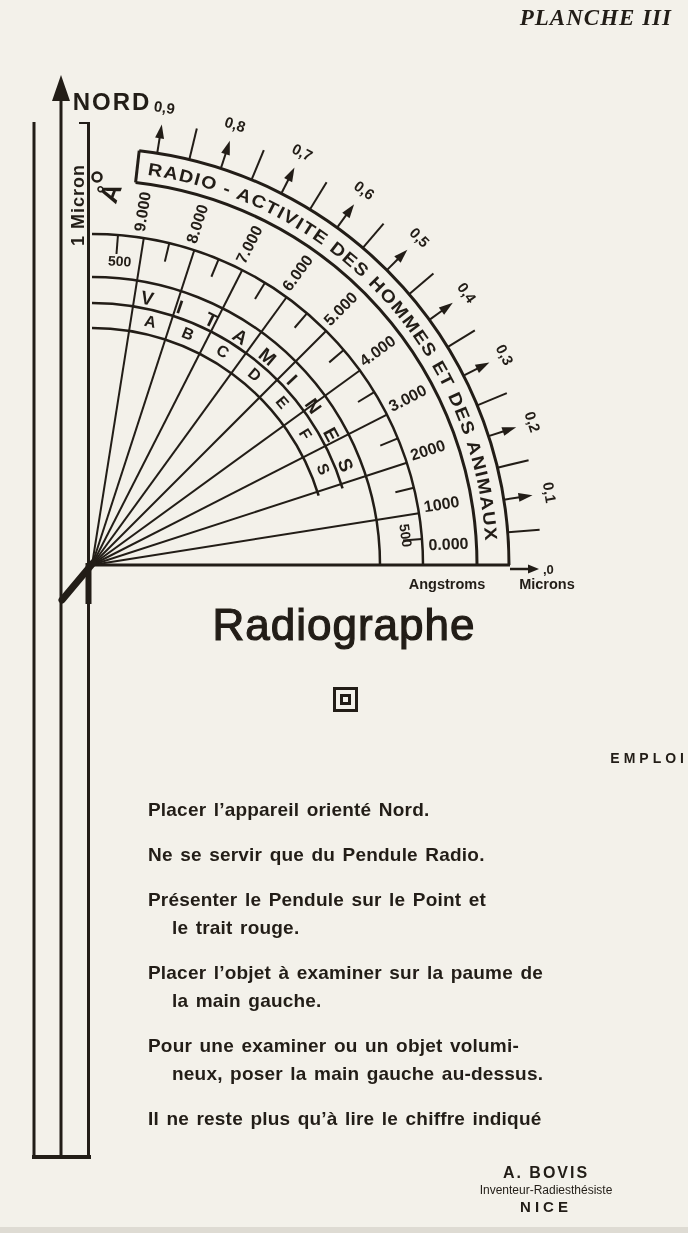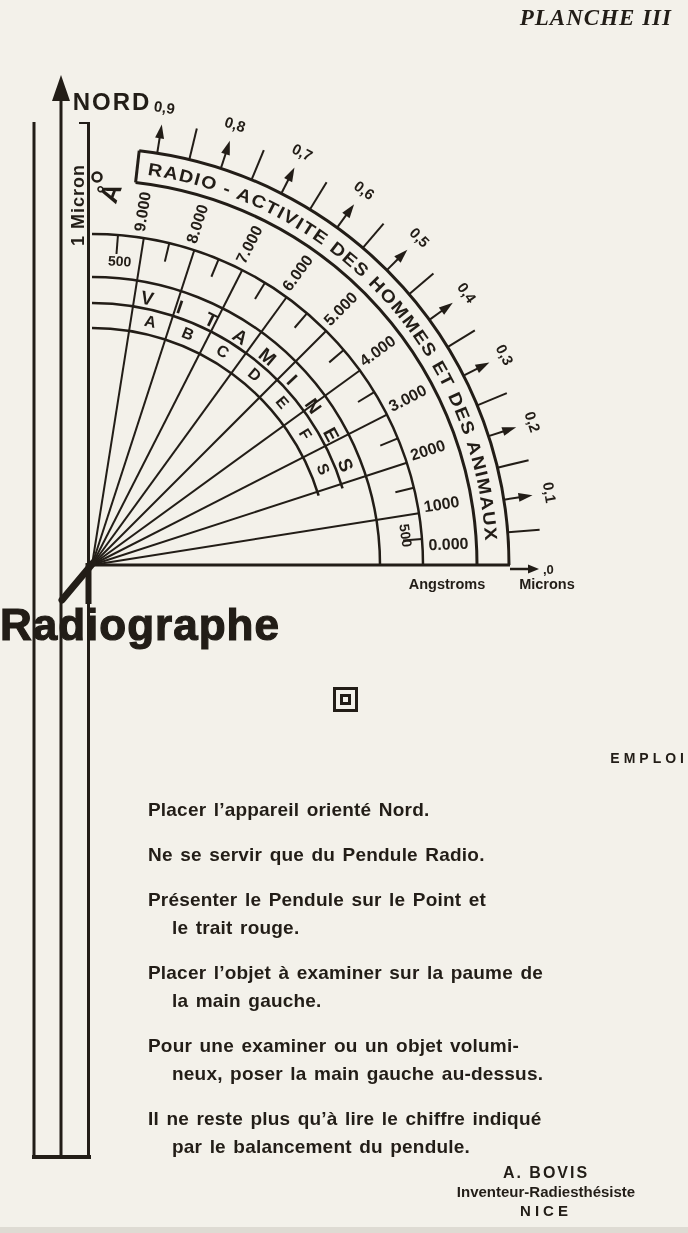--- a/index.html
+++ b/index.html
@@ -2,33 +2,33 @@
 <html><head>
 <meta charset="utf-8">
 <style>
   html,body{margin:0;padding:0;}
   body{background:#dedbd3;font-family:"Liberation Sans",sans-serif;}
   .page{position:relative;width:688px;height:1227px;background:#f3f1ea;overflow:hidden;color:#221d17;}
   .plate{position:absolute;top:5px;right:16px;font-family:"Liberation Serif",serif;
          font-style:italic;font-weight:700;font-size:23px;letter-spacing:1px;}
   svg{position:absolute;left:0;top:0;}
   svg text{font-family:"Liberation Sans",sans-serif;font-weight:700;}
-  .title{position:absolute;left:0;top:600px;width:688px;text-align:left;margin:0;
-         font-size:44px;font-weight:700;letter-spacing:1px;
+  .title{position:absolute;left:0;top:600px;width:688px;text-align:center;margin:0;
+         font-size:44px;font-weight:400;letter-spacing:1px;
          -webkit-text-stroke:1.2px #221d17;}
   .sq-icon{position:absolute;left:333px;top:687px;width:19px;height:19px;border:3px solid #221d17;}
   .sq-icon .inner{position:absolute;left:4px;top:4px;width:5px;height:5px;border:3px solid #221d17;}
   .emploi{position:absolute;left:0;top:750px;width:688px;text-align:right;margin:0;
           font-size:14px;font-weight:700;letter-spacing:4px;}
   .paras{position:absolute;left:148px;top:796px;width:400px;font-size:19px;font-weight:700;}
   .paras p{margin:0 0 17px 0;line-height:28px;letter-spacing:0.2px;word-spacing:2px;}
   .paras .cont{display:block;margin-left:24px;}
   .signature{position:absolute;left:446px;top:1163px;width:200px;text-align:center;line-height:1.25;}
   .sig-name{font-size:16px;font-weight:700;letter-spacing:2px;}
-  .sig-role{font-size:15px;font-weight:700;}
+  .sig-role{font-size:12px;font-weight:400;}
   .sig-city{font-size:15px;font-weight:700;letter-spacing:4px;}
 </style>
 </head>
 <body>
 
 <div class="page">
 
   <div class="plate">PLANCHE III</div>
 
   <svg id="dial-svg" width="688" height="1233" viewBox="0 0 688 1233">
@@ -166,21 +166,20 @@
     <p>
       <span>Placer l’objet à examiner sur la paume de</span>
       <span class="cont">la main gauche.</span>
     </p>
     <p>
       <span>Pour une examiner ou un objet volumi-</span>
       <span class="cont">neux, poser la main gauche au-dessus.</span>
     </p>
     <p>
       <span>Il ne reste plus qu’à lire le chiffre indiqué</span>
-      <span class="cont">par le balancement du pendule.</span>
     </p>
   </div>
 
   <div class="signature">
     <div class="sig-name">A. BOVIS</div>
     <div class="sig-role">Inventeur-Radiesthésiste</div>
     <div class="sig-city">NICE</div>
   </div>
 
 </div>

